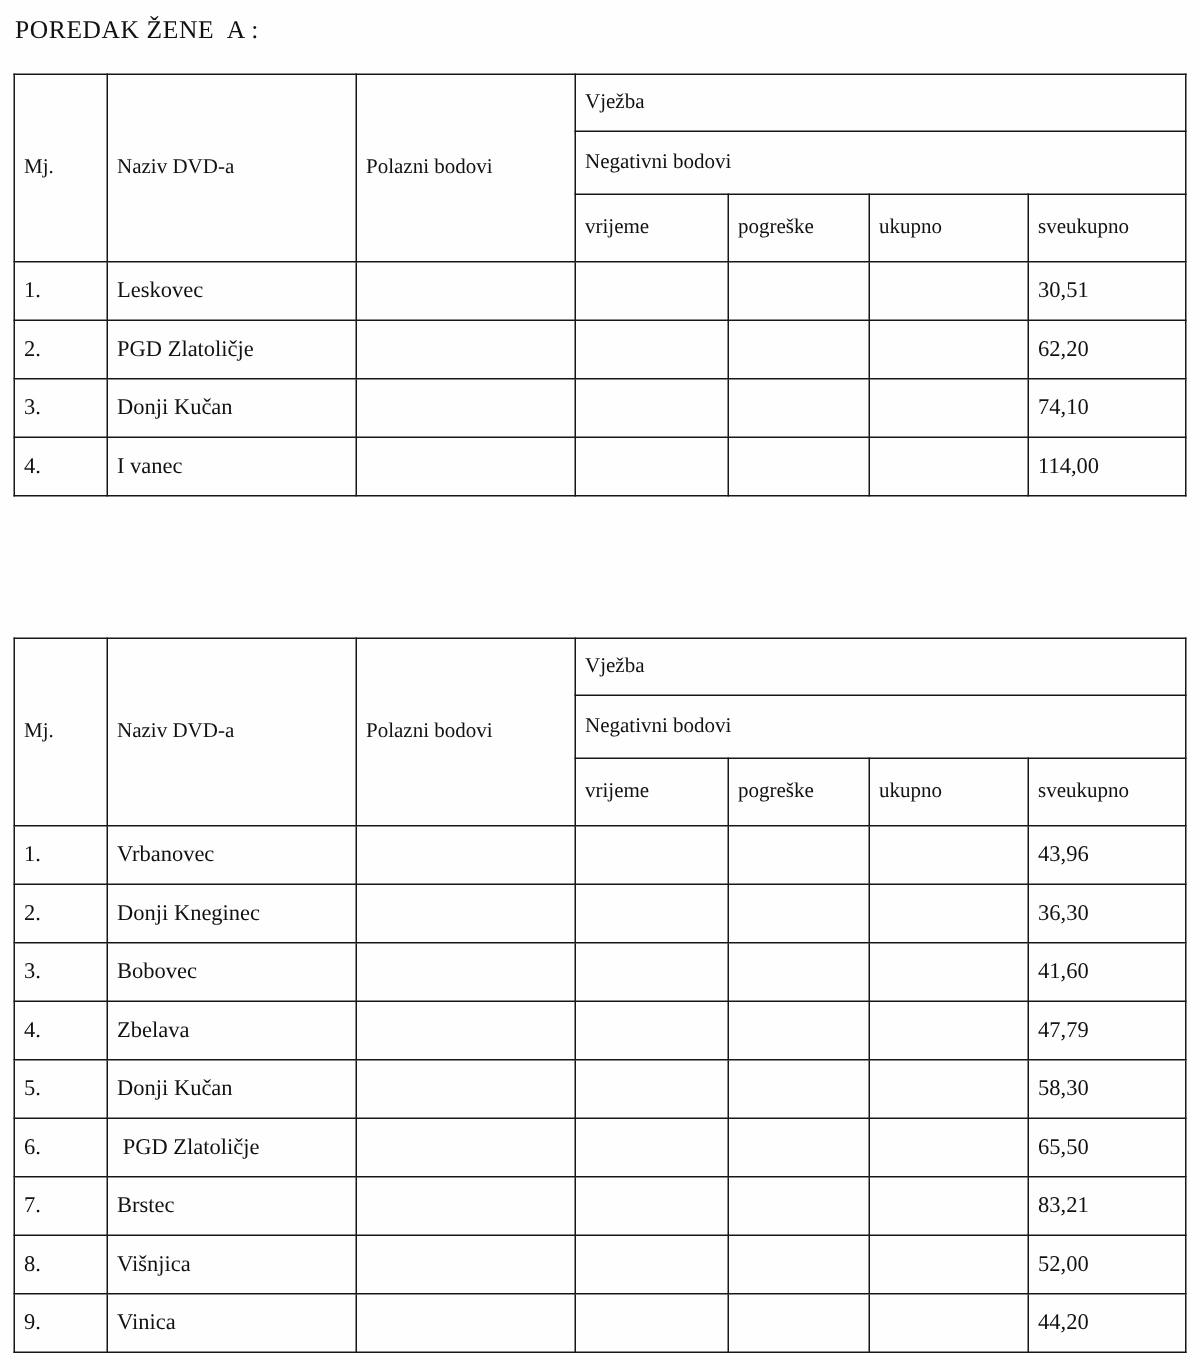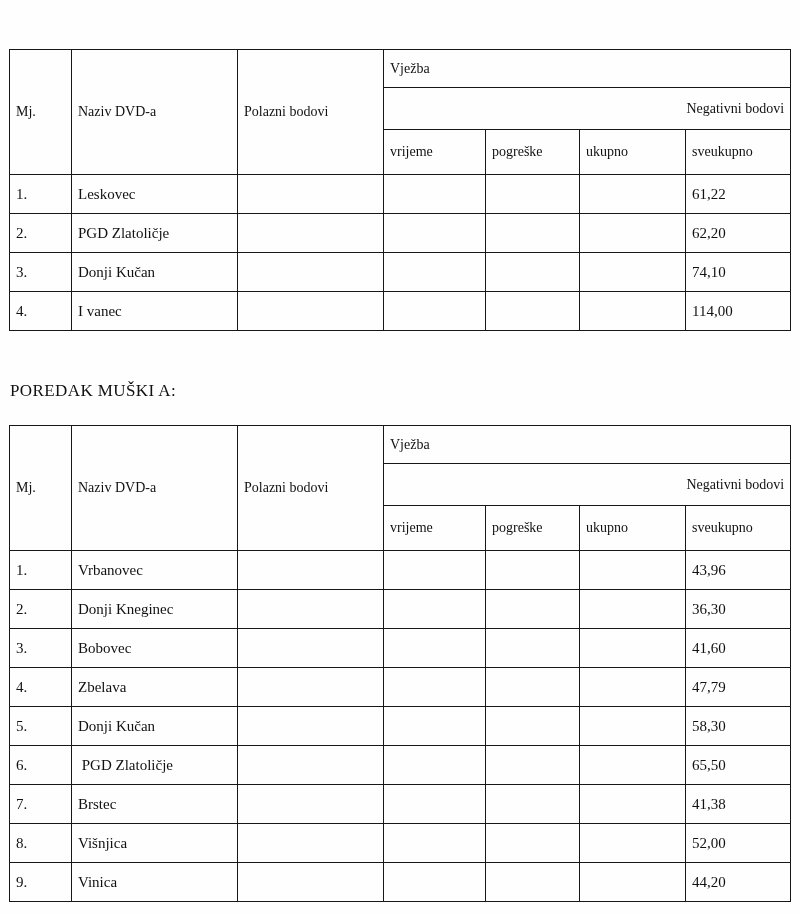--- a/index.html
+++ b/index.html
@@ -72,36 +72,37 @@
   col.c-rank  { width: 62px;  }
   col.c-name  { width: 166px; }
   col.c-start { width: 146px; }
   col.c-time  { width: 102px; }
   col.c-err   { width: 94px;  }
   col.c-sub   { width: 106px; }
   col.c-total { width: 105px; }
 
   
   tr.hr-vjezba  th { height: 37px; }
-  tr.hr-neg     th { height: 41px; text-align: right; }
+  tr.hr-neg     th { height: 41px; }
   tr.hr-sub     th { height: 44px; }
 
   
   table.rank tbody td { height: 38px; }
 
   .rank-cell   { text-align: left; }
   .name-cell   { text-align: left; }
   .total-cell  { text-align: left; }
   .blank-cell  { }
 </style>
 </head>
 <body>
 
 <div class="page">
 
+  <div class="section-title" id="title-women">POREDAK ŽENE  A :</div>
 
   <table class="rank" id="table-women">
     <colgroup>
       <col class="c-rank">
         <col class="c-name">
         <col class="c-start">
       <col class="c-time">
         <col class="c-err">
         <col class="c-sub">
         <col class="c-total">
@@ -124,21 +125,21 @@
       </tr>
     </thead>
     <tbody id="body-women">
         <tr>
           <td class="rank-cell">1.</td>
           <td class="name-cell">Leskovec</td>
           <td class="blank-cell"></td>
           <td class="blank-cell"></td>
           <td class="blank-cell"></td>
           <td class="blank-cell"></td>
-          <td class="total-cell">61,22</td>
+          <td class="total-cell">30,51</td>
         </tr>
         <tr>
           <td class="rank-cell">2.</td>
           <td class="name-cell">PGD Zlatoličje</td>
           <td class="blank-cell"></td>
           <td class="blank-cell"></td>
           <td class="blank-cell"></td>
           <td class="blank-cell"></td>
           <td class="total-cell">62,20</td>
         </tr>
@@ -156,21 +157,20 @@
           <td class="name-cell">I vanec</td>
           <td class="blank-cell"></td>
           <td class="blank-cell"></td>
           <td class="blank-cell"></td>
           <td class="blank-cell"></td>
           <td class="total-cell">114,00</td>
         </tr>
       </tbody>
   </table>
 
-  <div class="section-title" id="title-men">POREDAK MUŠKI A:</div>
 
   <table class="rank" id="table-men">
     <colgroup>
       <col class="c-rank">
         <col class="c-name">
         <col class="c-start">
       <col class="c-time">
         <col class="c-err">
         <col class="c-sub">
         <col class="c-total">
@@ -247,21 +247,21 @@
           <td class="blank-cell"></td>
           <td class="total-cell">65,50</td>
         </tr>
         <tr>
           <td class="rank-cell">7.</td>
           <td class="name-cell">Brstec</td>
           <td class="blank-cell"></td>
           <td class="blank-cell"></td>
           <td class="blank-cell"></td>
           <td class="blank-cell"></td>
-          <td class="total-cell">41,38</td>
+          <td class="total-cell">83,21</td>
         </tr>
         <tr>
           <td class="rank-cell">8.</td>
           <td class="name-cell">Višnjica</td>
           <td class="blank-cell"></td>
           <td class="blank-cell"></td>
           <td class="blank-cell"></td>
           <td class="blank-cell"></td>
           <td class="total-cell">52,00</td>
         </tr>

